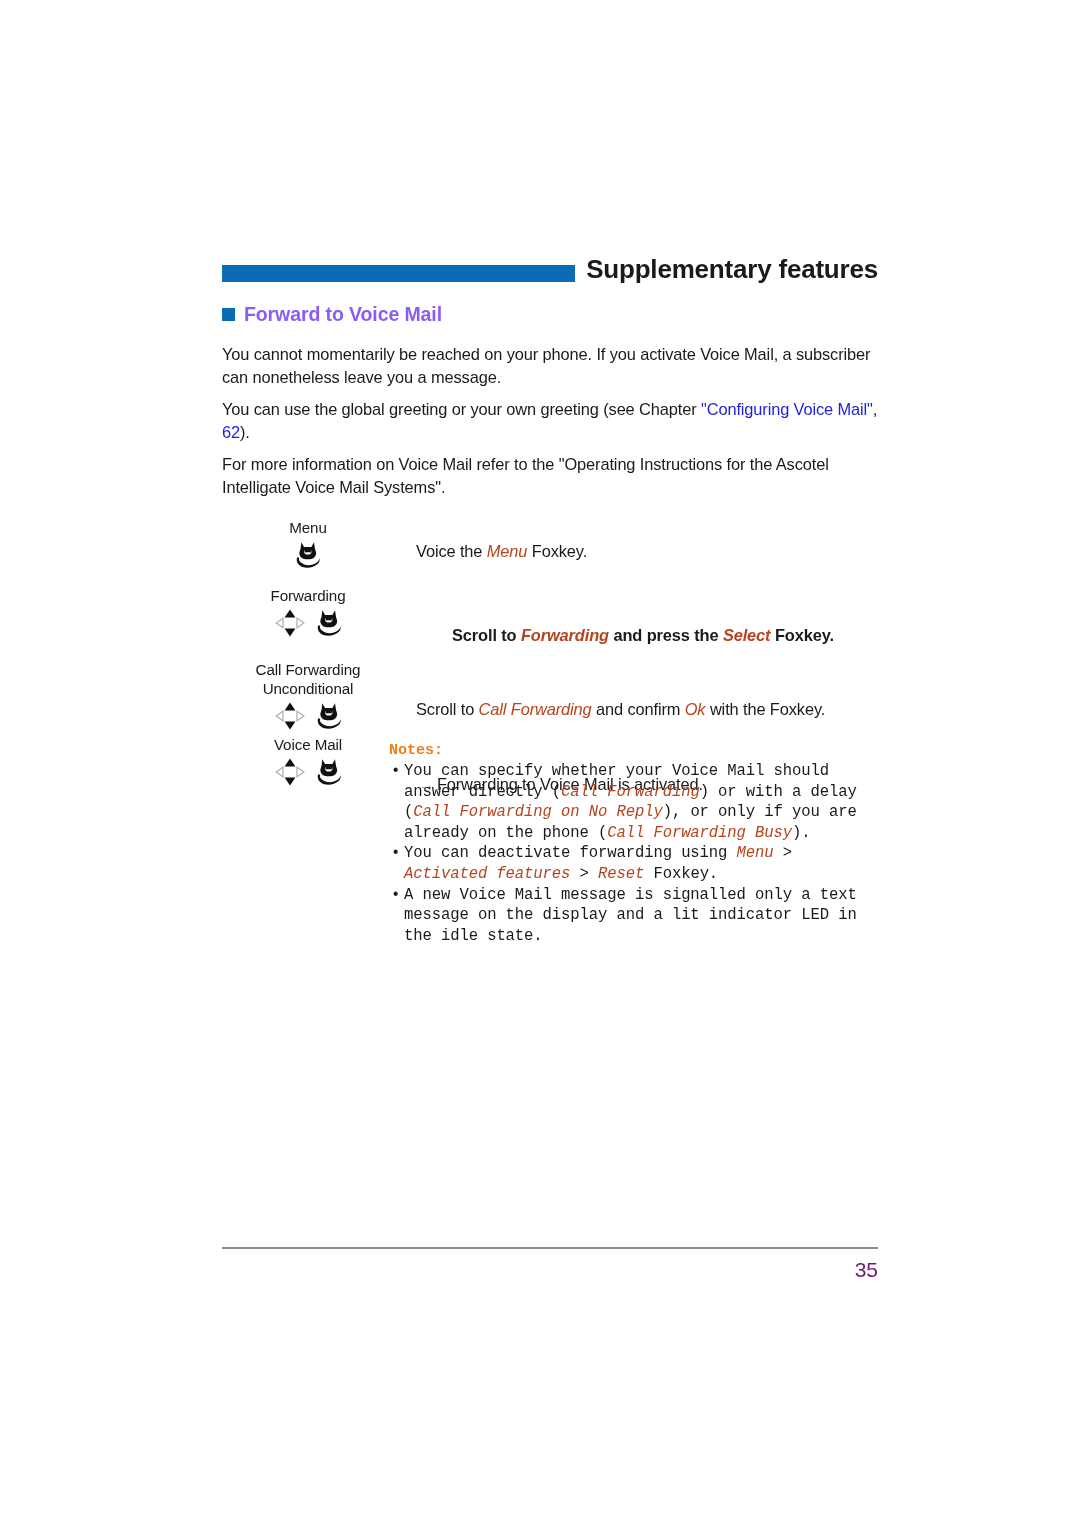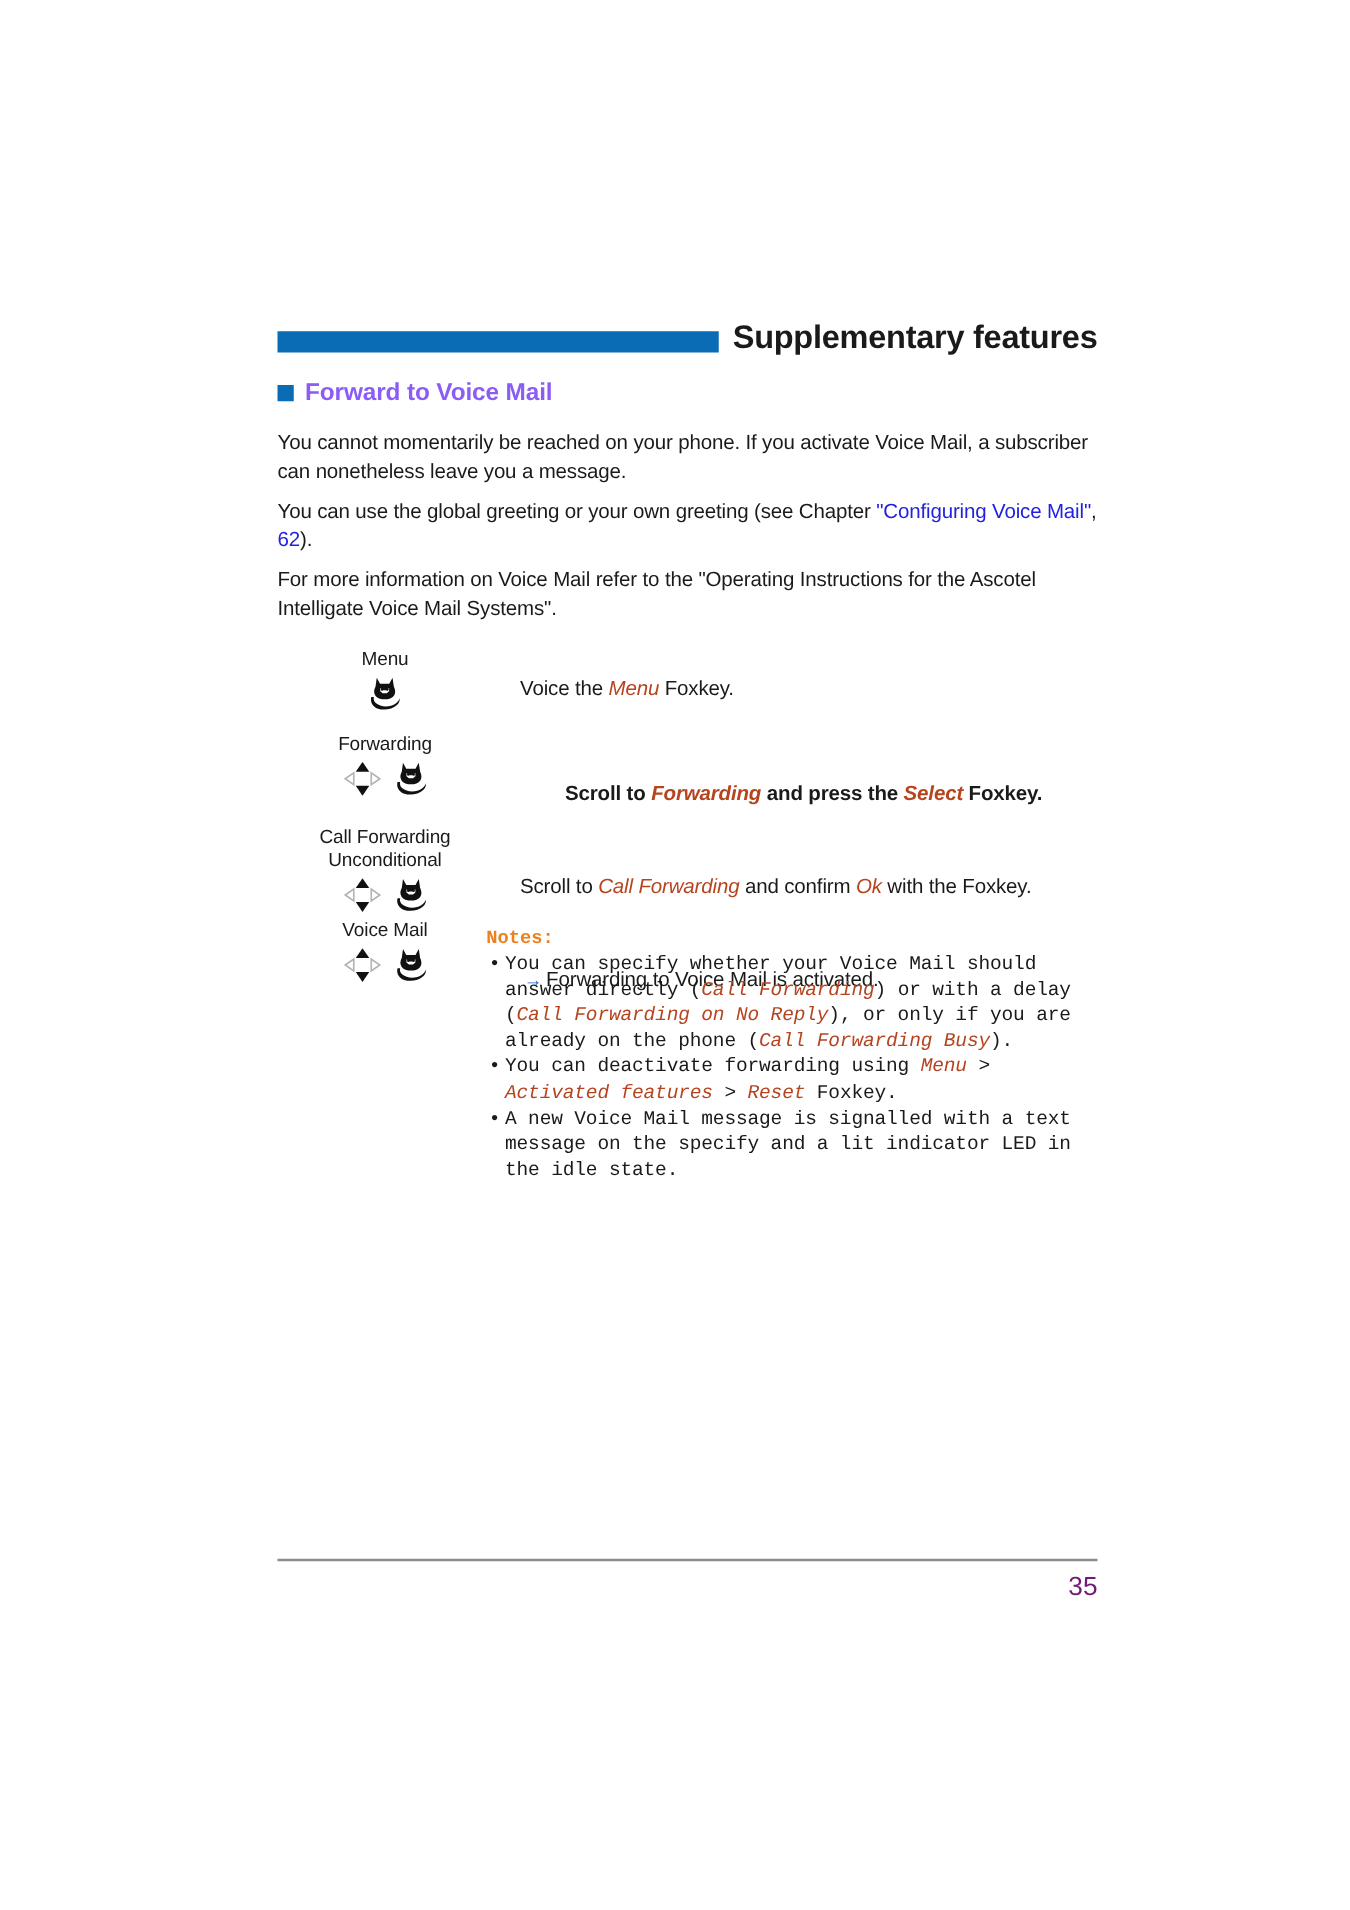--- a/index.html
+++ b/index.html
@@ -323,20 +323,20 @@
           <div class="result-line"><span class="arrow-glyph">→</span><span>Forwarding to Voice Mail is activated.</span></div>
         </div>
       </div>
     </div>
 
   <div class="notes">
     <div class="notes-title">Notes:</div>
     <div id="notes-root">
         <div class="note-item"><span class="bullet">•</span><span>You can specify whether your Voice Mail should answer directly (</span><span class="em">Call Forwarding</span><span>) or with a delay (</span><span class="em">Call Forwarding on No Reply</span><span>), or only if you are already on the phone (</span><span class="em">Call Forwarding Busy</span><span>).</span></div>
         <div class="note-item"><span class="bullet">•</span><span>You can deactivate forwarding using </span><span class="em">Menu</span><span> &gt; </span><span class="em">Activated features</span><span> &gt; </span><span class="em">Reset</span><span> Foxkey.</span></div>
-        <div class="note-item"><span class="bullet">•</span><span>A new Voice Mail message is signalled with a text message on the specify and a lit indicator LED in the idle state.</span></div>
+        <div class="note-item"><span class="bullet">•</span><span>A new Voice Mail message is signalled only a text message on the display and a lit indicator LED in the idle state.</span></div>
       </div>
   </div>
 
   <div class="footer-rule"></div>
   <div class="page-number">35</div>
 
 </div>
 
 </body></html>

